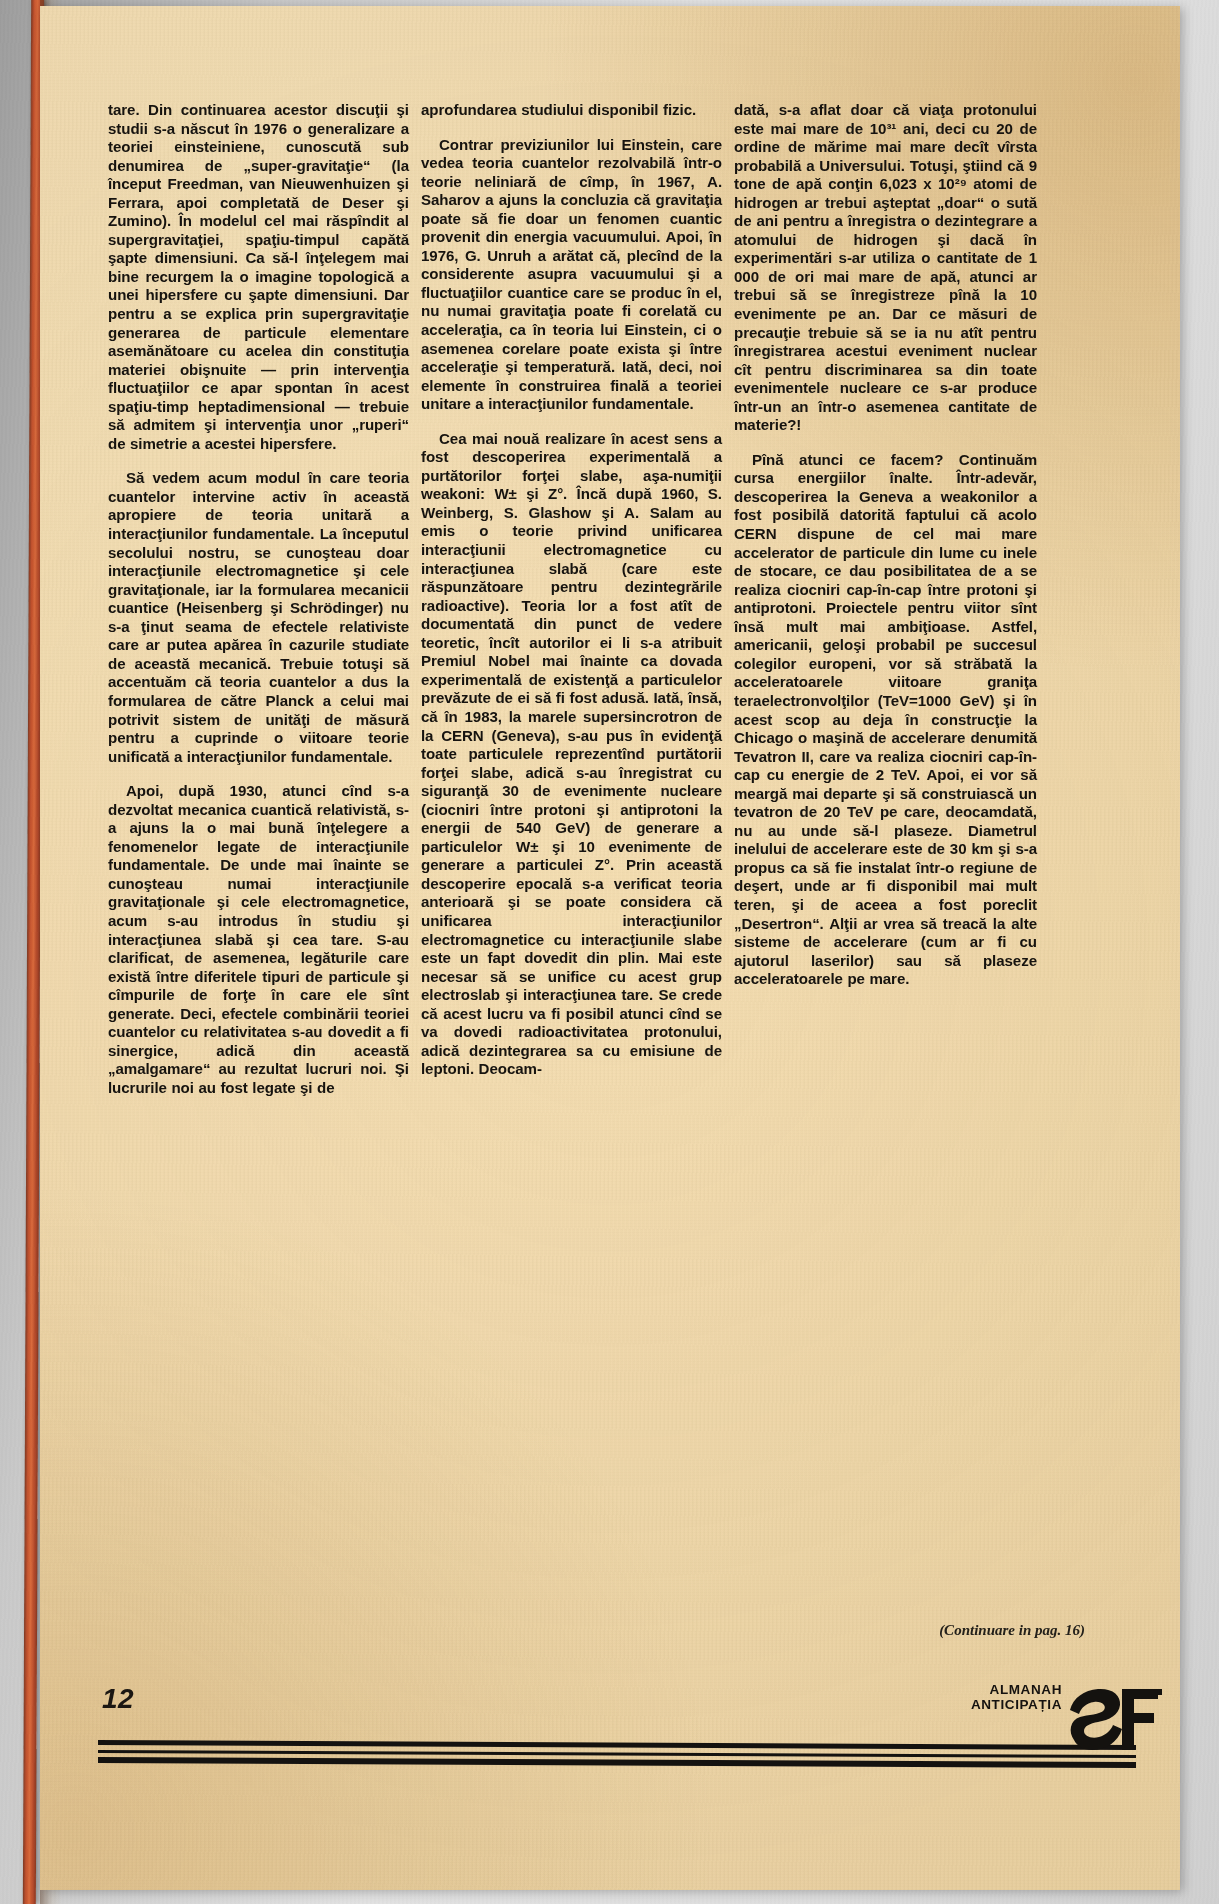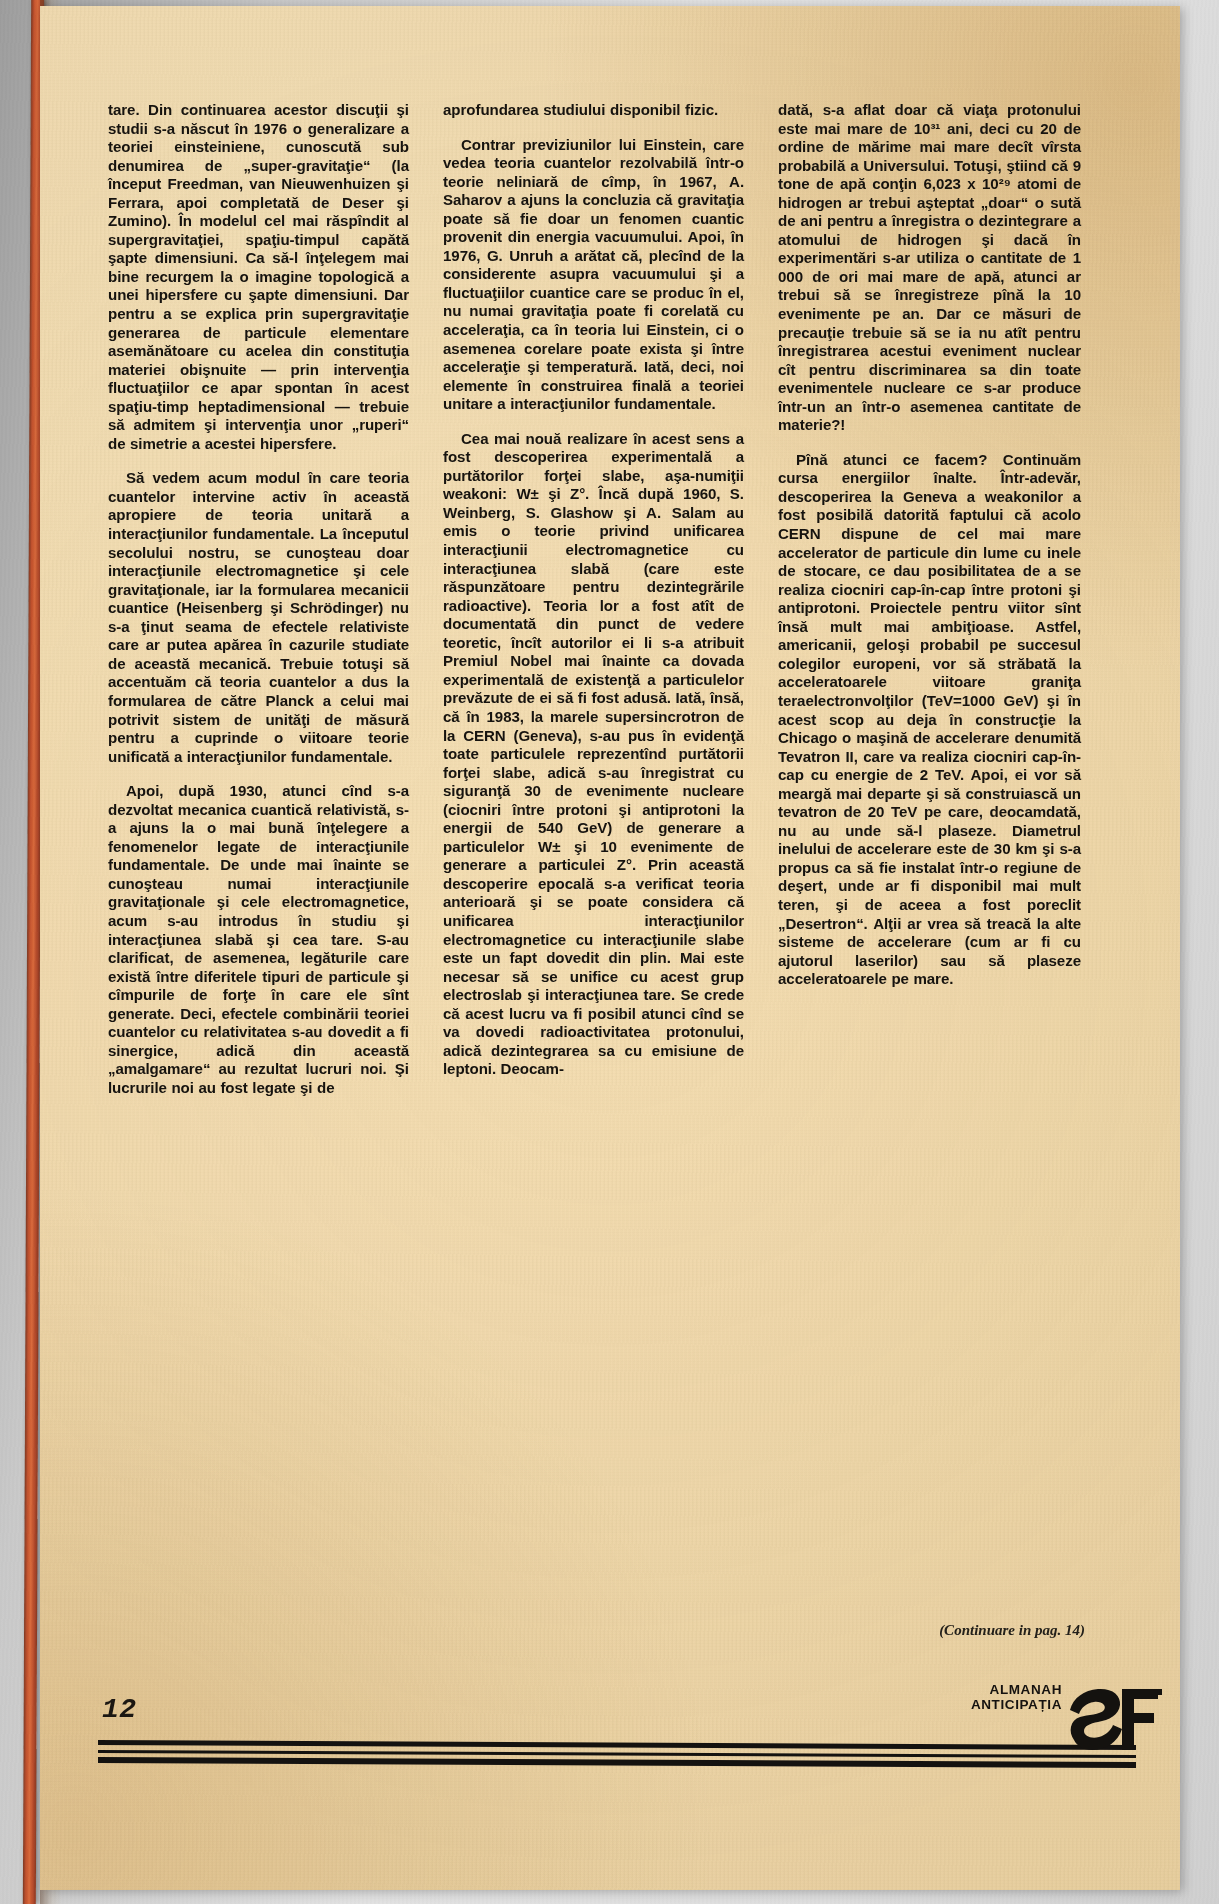--- a/index.html
+++ b/index.html
@@ -76,21 +76,21 @@
       repeating-linear-gradient(90deg, rgba(120,90,50,.04) 0 1px, rgba(255,255,255,0) 1px 4px);
   }
 
   
   #columns{
     position:absolute;
     left:68px;
     top:95px;
     width:1010px;
     display:flex;
-    gap:34px;
+    gap:12px;
     z-index:3;
   }
   .col{
     width:301px;
     font-family: "Liberation Sans", sans-serif;
     font-size:15.1px;
     line-height:18.55px;
     font-weight:700;
     color:#16130f;
     text-align:justify;
@@ -108,22 +108,22 @@
   #footer{
     position:absolute;
     left:0; right:0;
     bottom:0;
     height:260px;
     z-index:4;
   }
   #page-number{
     position:absolute;
     left:62px;
-    top:64px;
-    font-family:Liberation Mono, monospace;
+    top:53px;
+    font-family:Liberation Sans, sans-serif;
     font-style:italic;
     font-weight:700;
     font-size:28px;
     color:#1b1712;
     letter-spacing:0.5px;
   }
   #continuare{
     position:absolute;
     right:95px;
     top:-8px;
@@ -215,21 +215,21 @@
 
       <div class="col" id="col3">
         <p>dată, s-a aflat doar că viaţa protonului este mai mare de 10³¹ ani, deci cu 20 de ordine de mărime mai mare decît vîrsta probabilă a Universului. Totuşi, ştiind că 9 tone de apă conţin 6,023 x 10²⁹ atomi de hidrogen ar trebui aşteptat „doar“ o sută de ani pentru a înregistra o dezintegrare a atomului de hidrogen şi dacă în experimentări s-ar utiliza o cantitate de 1 000 de ori mai mare de apă, atunci ar trebui să se înregistreze pînă la 10 evenimente pe an. Dar ce măsuri de precauţie trebuie să se ia nu atît pentru înregistrarea acestui eveniment nuclear cît pentru discriminarea sa din toate evenimentele nucleare ce s-ar produce într-un an într-o asemenea cantitate de materie?!</p>
         <p>Pînă atunci ce facem? Continuăm cursa energiilor înalte. Într-adevăr, descoperirea la Geneva a weakonilor a fost posibilă datorită faptului că acolo CERN dispune de cel mai mare accelerator de particule din lume cu inele de stocare, ce dau posibilitatea de a se realiza ciocniri cap-în-cap între protoni şi antiprotoni. Proiectele pentru viitor sînt însă mult mai ambiţioase. Astfel, americanii, geloşi probabil pe succesul colegilor europeni, vor să străbată la acceleratoarele viitoare graniţa teraelectronvolţilor (TeV=1000 GeV) şi în acest scop au deja în construcţie la Chicago o maşină de accelerare denumită Tevatron II, care va realiza ciocniri cap-în-cap cu energie de 2 TeV. Apoi, ei vor să meargă mai departe şi să construiască un tevatron de 20 TeV pe care, deocamdată, nu au unde să-l plaseze. Diametrul inelului de accelerare este de 30 km şi s-a propus ca să fie instalat într-o regiune de deşert, unde ar fi disponibil mai mult teren, şi de aceea a fost poreclit „Desertron“. Alţii ar vrea să treacă la alte sisteme de accelerare (cum ar fi cu ajutorul laserilor) sau să plaseze acceleratoarele pe mare.</p>
       </div>
 
     </div>
 
     <div id="footer">
 
-      <div id="continuare">(Continuare in pag. 14)</div>
+      <div id="continuare">(Continuare in pag. 16)</div>
 
       <div id="page-number">12</div>
 
       <div id="rule-group">
         <div class="rule r1"></div>
         <div class="rule r2"></div>
         <div class="rule r3"></div>
       </div>
 
       <div id="masthead">

